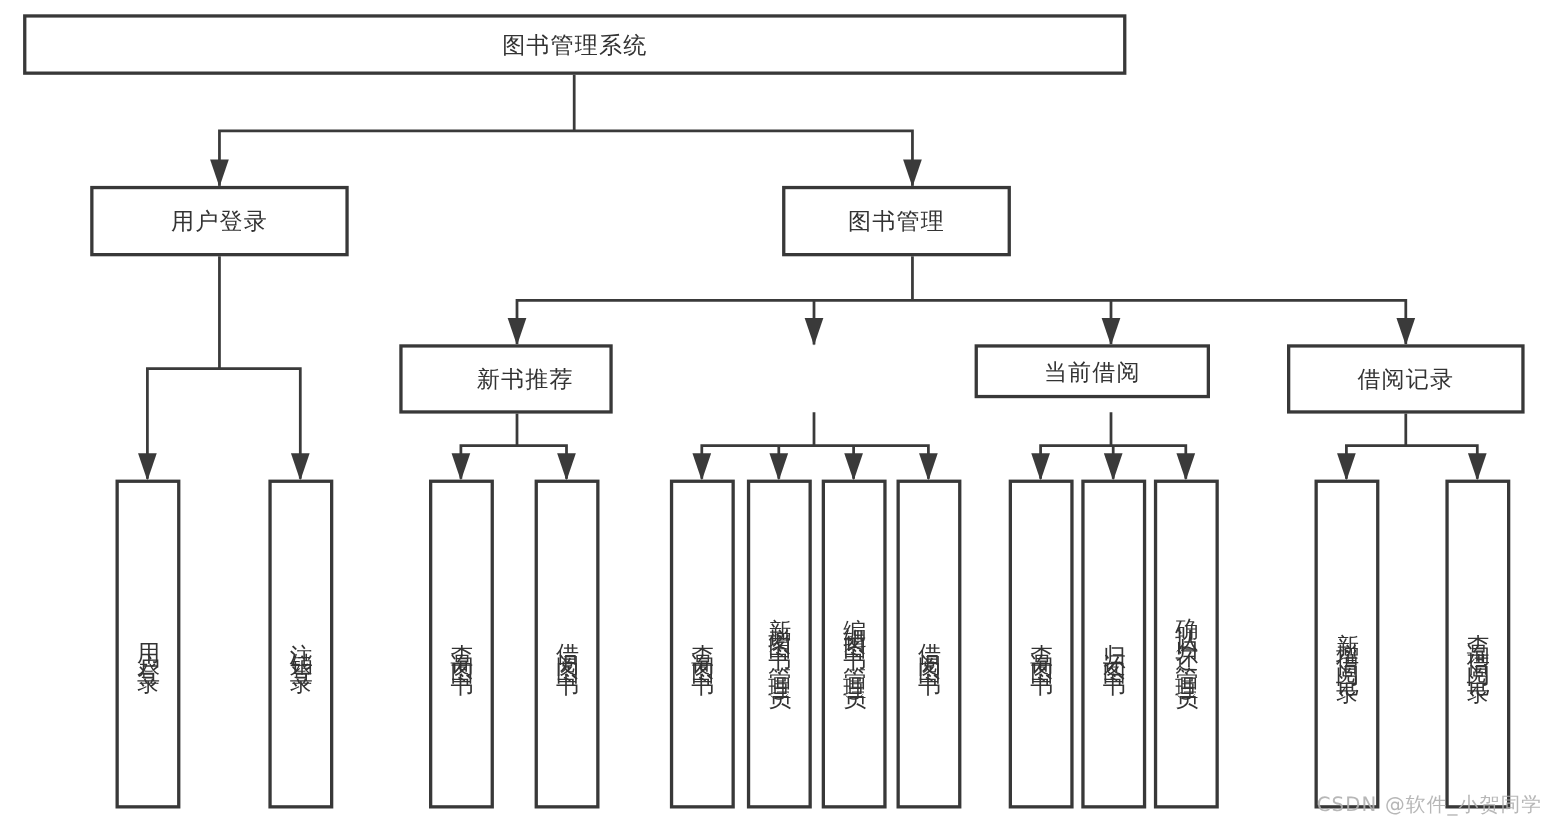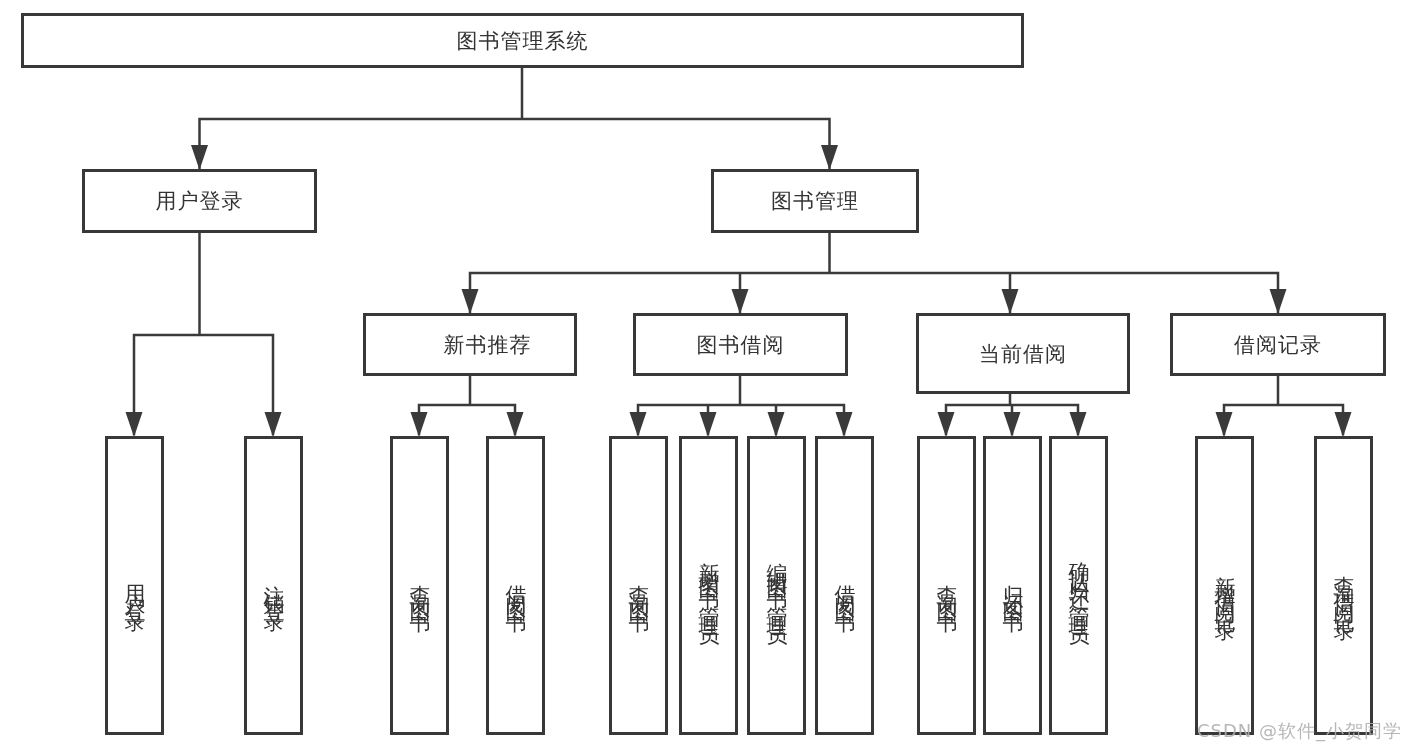--- a/index.html
+++ b/index.html
@@ -93,27 +93,24 @@
     <span>图书管理系统</span>
   </div>
 
   <div class="node h-node" style="left:82px; top:169px; width:235px; height:64px;">
     <span>用户登录</span>
   </div>
   <div class="node h-node" style="left:711px; top:169px; width:208px; height:64px;">
     <span>图书管理</span>
   </div>
 
-  <div class="node h-node" style="left:363px; top:313px; width:214px; height:63px;padding-left:35px;">
+  <div class="node h-node" style="left:363px; top:313px; width:194px; height:63px;padding-left:35px;">
     <span>新书推荐</span>
   </div>
-  <div class="node h-node" style="left:633px; top:313px; width:215px; height:63px;">
-    <span>图书借阅</span>
-  </div>
-  <div class="node h-node" style="left:916px; top:313px; width:214px; height:81px;">
+  <div class="node h-node" style="left:886px; top:313px; width:214px; height:49px;">
     <span>当前借阅</span>
   </div>
   <div class="node h-node" style="left:1170px; top:313px; width:216px; height:63px;">
     <span>借阅记录</span>
   </div>
 
   <div class="node v-node" style="left:105px;">
     <span class="v-label">用户登录</span>
   </div>
   <div class="node v-node" style="left:244px;">

